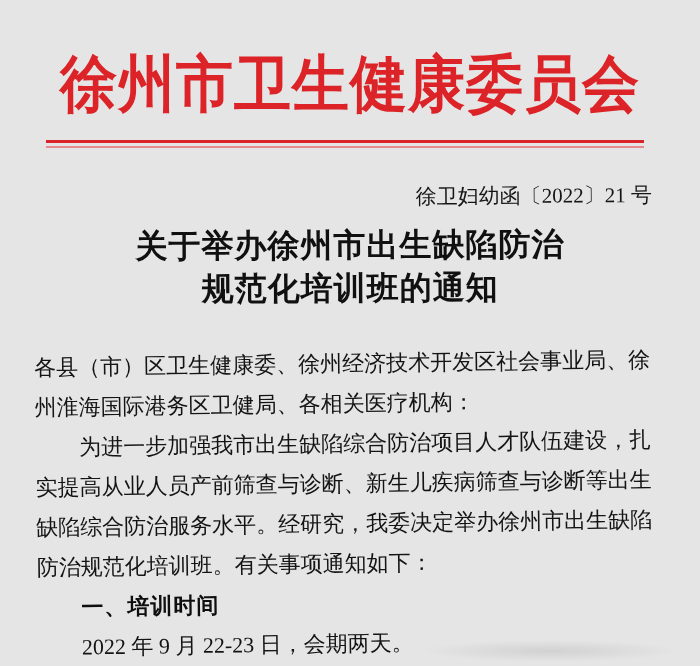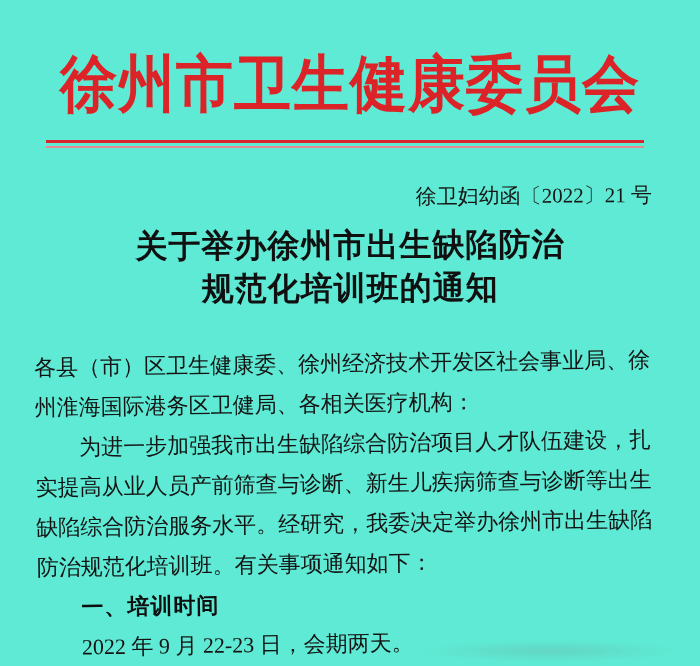--- a/index.html
+++ b/index.html
@@ -2,21 +2,21 @@
 <html><head>
 <meta charset="utf-8">
 <style>
   * { margin: 0; padding: 0; box-sizing: border-box; }
   html, body { background: #ffffff; }
   .page {
     position: relative;
     width: 700px;
     height: 666px;
     margin: 0 auto;
-    background: #5eead4;
+    background: #e5e5e5;
     overflow: hidden;
     font-family: "Liberation Serif", "DejaVu Serif", serif;
     color: #1c1c1c;
   }
   
   .letterhead {
     margin-top: 42px;
     text-align: center;
     font-size: 57px;
     line-height: 84px;

